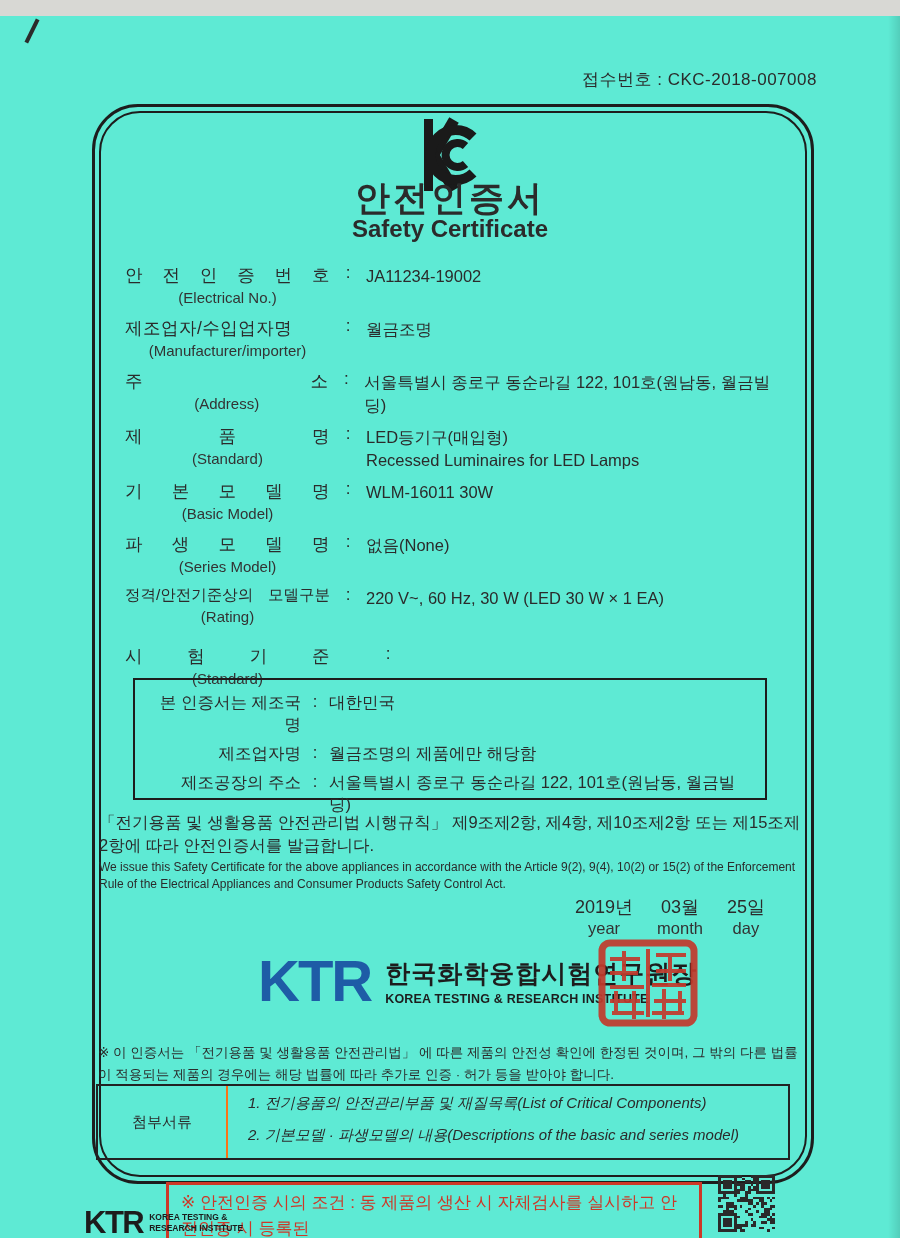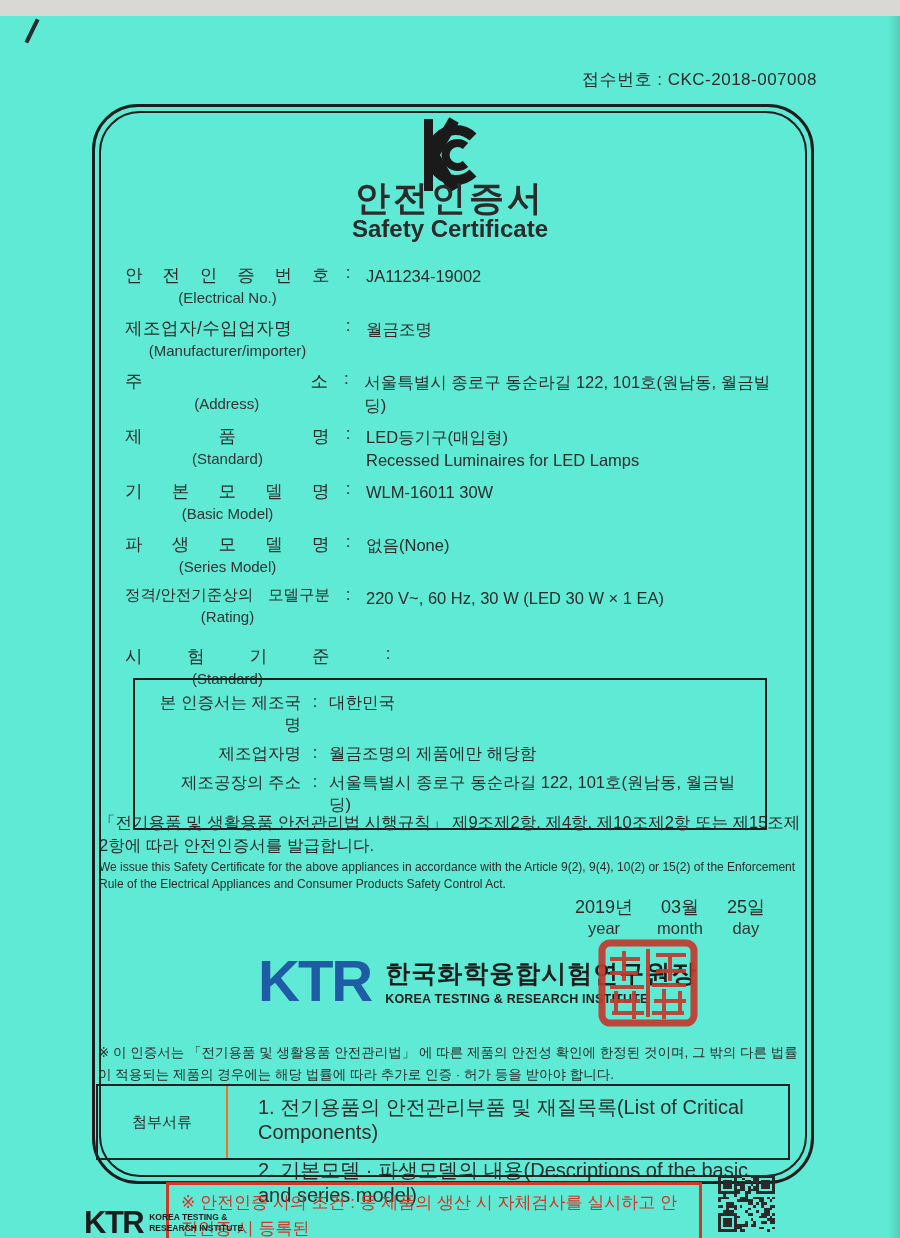--- a/index.html
+++ b/index.html
@@ -24,21 +24,21 @@
   .fields{left:125px;top:247px;width:664px;}
   .frow{display:flex;margin-bottom:7px;min-height:46px;}
   .flabel{width:205px;}
   .flabel-ko{display:block;font-size:17.5px;text-align:justify;text-align-last:justify;letter-spacing:.5px;}
   .flabel-en{display:block;font-size:15px;text-align:center;margin-top:2px;color:#333;}
   .frow:nth-child(7) .flabel-ko{font-size:15.5px;letter-spacing:0;}
   .frow:nth-child(8){margin-top:13px;gap:40px;}
   .fcolon{width:36px;text-align:center;font-size:17px;}
   .fval{font-size:16.5px;line-height:1.4;padding-top:2px;}
   
-  .mbox{left:133px;top:662px;width:634px;height:152px;border:2px solid #1d1d1d;
+  .mbox{left:133px;top:662px;width:634px;height:122px;border:2px solid #1d1d1d;
         padding:12px 16px;box-sizing:border-box;}
   .mrow{display:flex;font-size:16.5px;margin-bottom:7px;}
   .mlabel{width:150px;text-align:right;}
   .mcolon{width:28px;text-align:center;}
   .mval{flex:1;}
   
   .legal{left:99px;top:795px;width:706px;}
   .legal-ko{font-size:16.5px;line-height:1.42;}
   .legal-en{font-size:12px;line-height:1.4;margin-top:1px;}
   
@@ -52,21 +52,21 @@
   .issuer-name-ko{font-size:25px;font-weight:800;letter-spacing:1px;color:#1d1d1d;}
   .issuer-name-en{font-size:12.5px;font-weight:bold;letter-spacing:.2px;margin-top:2px;color:#1d1d1d;}
   .stamp{left:598px;top:922px;width:100px;height:90px;z-index:3;}
   .stamp svg{width:100%;height:100%;}
   
   .footnote{left:98px;top:1026px;width:706px;font-size:13.5px;line-height:1.6;}
   .att-table{left:96px;top:1068px;width:694px;height:76px;border:2px solid #222;
       display:flex;box-sizing:border-box;}
   .att-label{width:128px;border-right:2px solid #f97316;display:flex;align-items:center;
       justify-content:center;font-size:15px;}
-  .att-items{flex:1;padding:8px 30px;font-size:20px;}
+  .att-items{flex:1;padding:8px 20px;font-size:15px;font-style:italic;}
   .att-item2{margin-top:13px;}
   
   .ktr-bottom{left:84px;top:1191px;display:flex;align-items:center;gap:6px;z-index:4;}
   .ktr-black{font-size:31px;font-weight:900;color:#1c1c1c;letter-spacing:-1.5px;line-height:1;}
   .ktr-sub{font-size:8.5px;font-weight:bold;line-height:1.2;color:#1c1c1c;}
   .condition{left:166px;top:1166px;width:536px;border:3px solid #cd3828;color:#cd3828;
       font-size:17px;padding:5px 12px 8px;line-height:1.55;box-sizing:border-box;z-index:2;}
   .qr{left:718px;top:1159px;width:57px;height:57px;}
   .qr svg{width:100%;height:100%;}
 </style>

